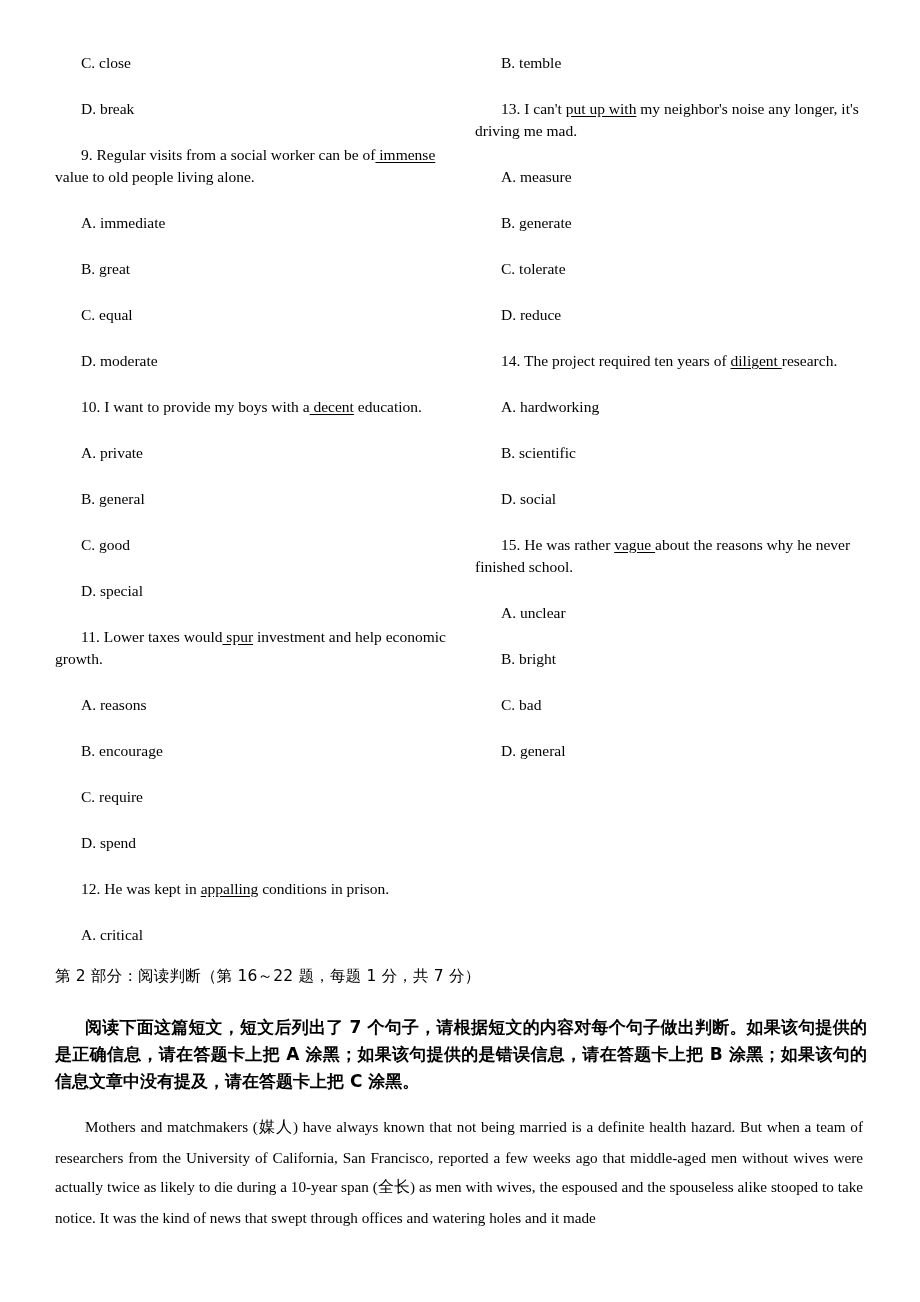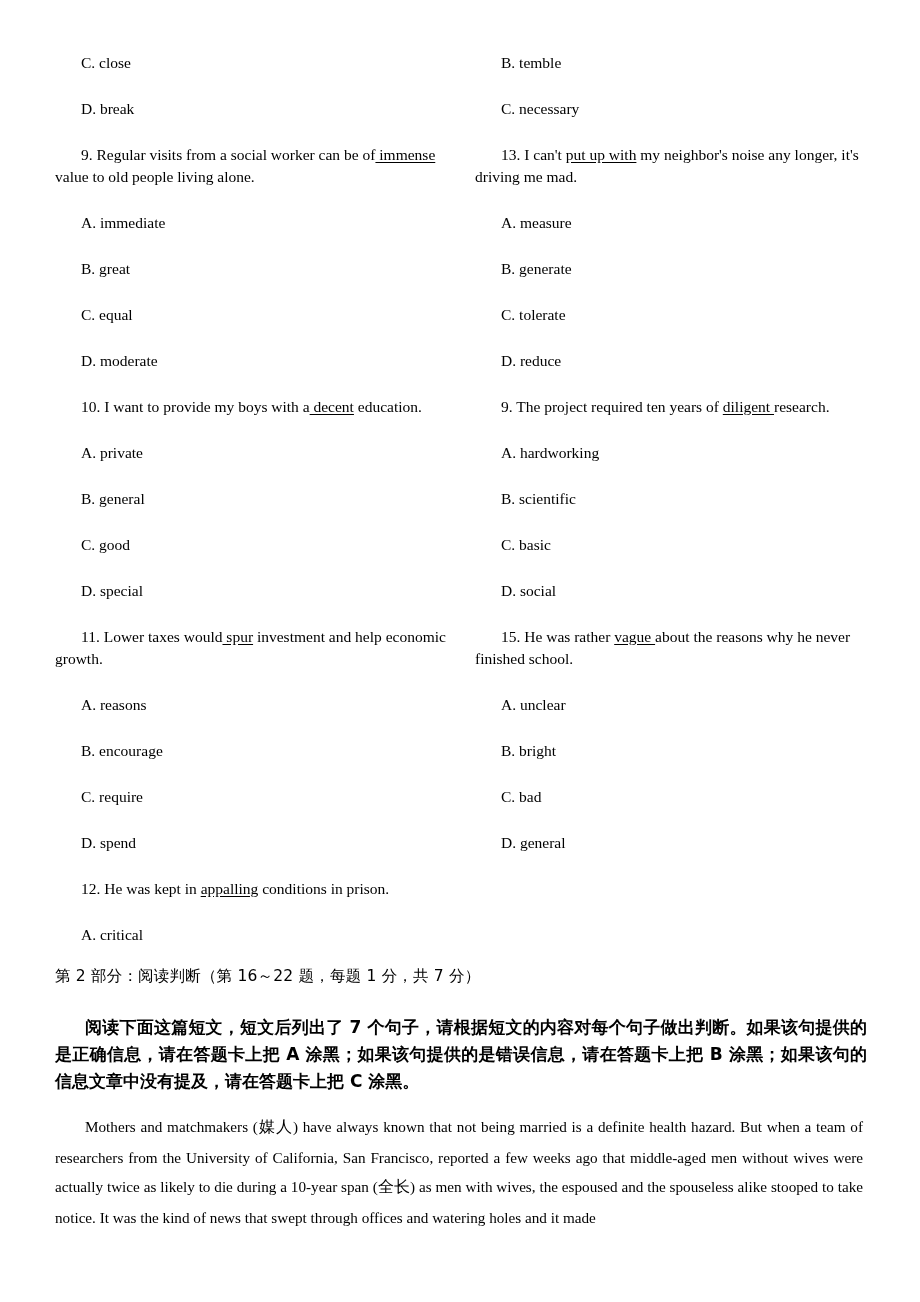--- a/index.html
+++ b/index.html
@@ -152,40 +152,38 @@
       <p class="q-stem"><span>12. He was kept in </span><u class="kw">appalling</u><span> conditions in prison.</span></p>
 
       <p class="opt">A. critical</p>
 
     </div>
 
     <div class="col col-right">
 
       <p class="opt">B. temble</p>
 
-      <p class="opt">C. necessary</p>
 
 
       <p class="q-stem two-line"><span>13. I can't </span><u class="kw">put up with</u><span> my neighbor's noise any longer, it's driving me mad.</span></p>
 
       <p class="opt">A. measure</p>
 
       <p class="opt">B. generate</p>
 
       <p class="opt">C. tolerate</p>
 
       <p class="opt">D. reduce</p>
 
-      <p class="q-stem"><span>9. The project required ten years of </span><u class="kw">diligent </u><span>research.</span></p>
+      <p class="q-stem"><span>14. The project required ten years of </span><u class="kw">diligent </u><span>research.</span></p>
 
       <p class="opt">A. hardworking</p>
 
       <p class="opt">B. scientific</p>
 
-      <p class="opt">C. basic</p>
 
       <p class="opt">D. social</p>
 
       <p class="q-stem two-line"><span>15. He was rather </span><u class="kw">vague </u><span>about the reasons why he never finished school.</span></p>
 
       <p class="opt">A. unclear</p>
 
       <p class="opt">B. bright</p>
 
       <p class="opt">C. bad</p>

